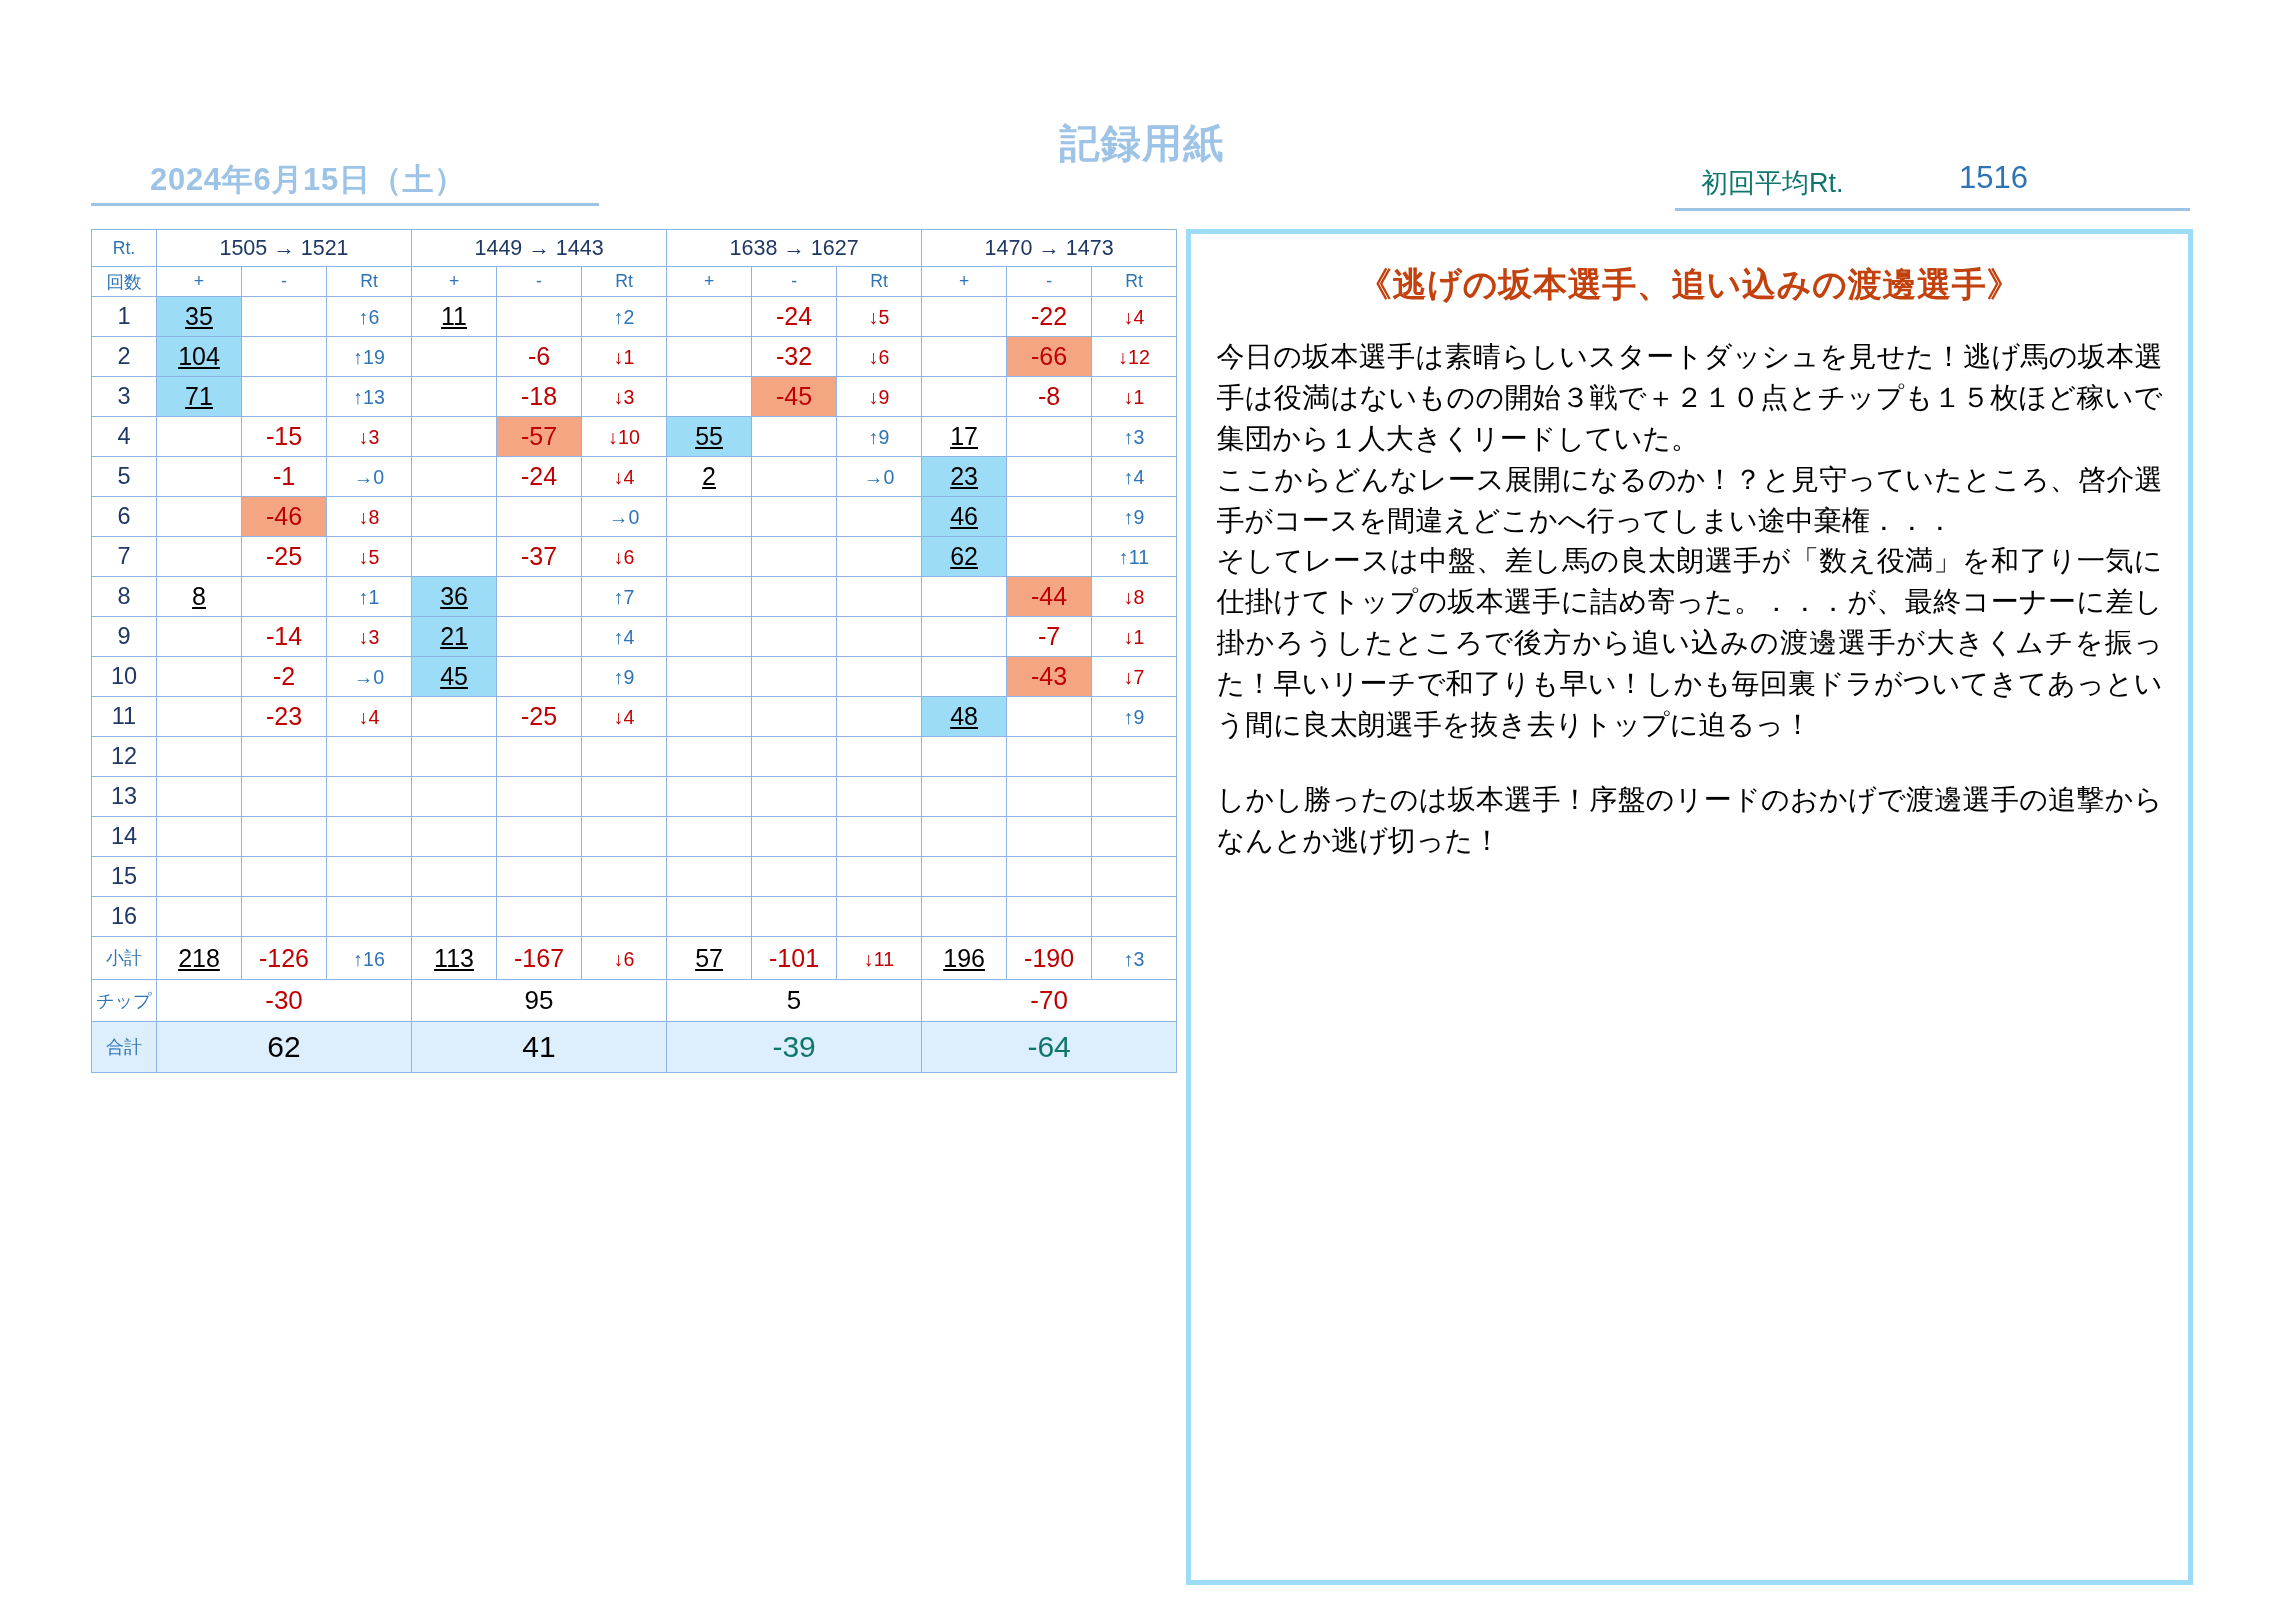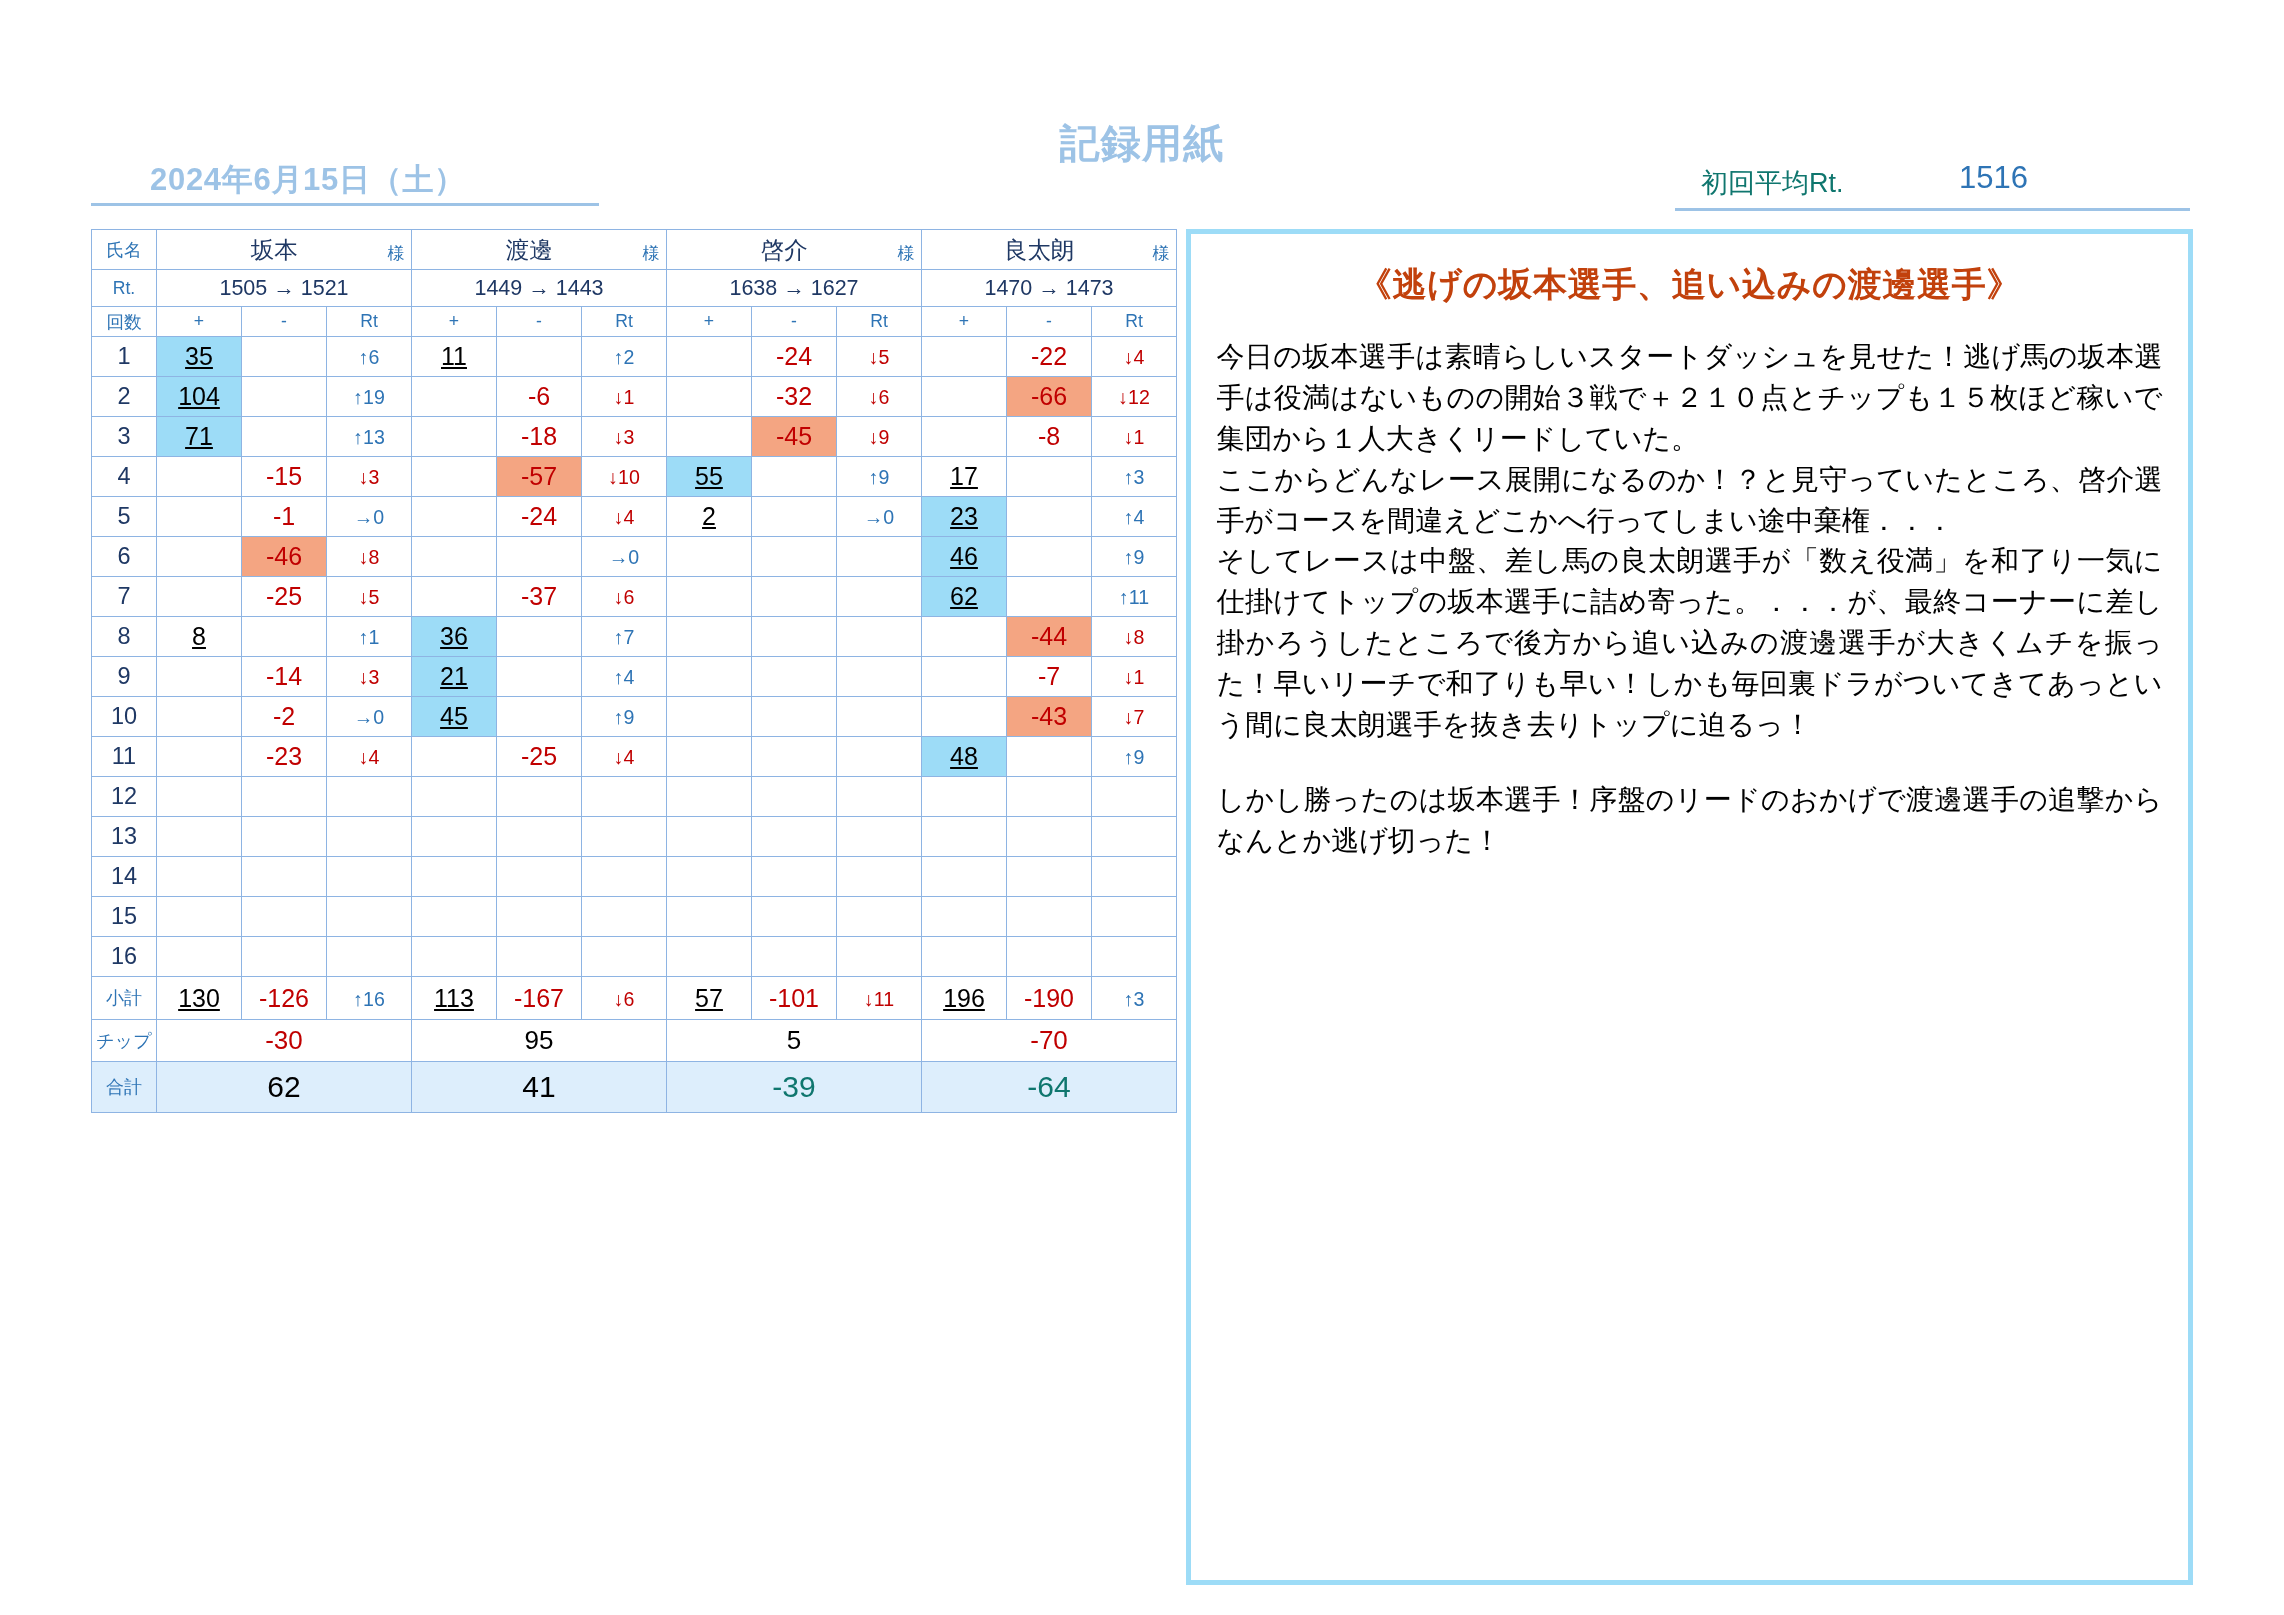--- a/index.html
+++ b/index.html
@@ -201,27 +201,20 @@
         <col class="c-minus">
         <col class="c-rt">
       <col class="c-plus">
         <col class="c-minus">
         <col class="c-rt">
       <col class="c-plus">
         <col class="c-minus">
         <col class="c-rt">
     </colgroup>
     <tbody id="grid-body">
-        <tr>
-          <td class="lbl">氏名</td>
-          <td class="name-cell" colspan="3"><span class="nm">坂本</span><span class="sama">様</span></td>
-          <td class="name-cell" colspan="3"><span class="nm">渡邊</span><span class="sama">様</span></td>
-          <td class="name-cell" colspan="3"><span class="nm">啓介</span><span class="sama">様</span></td>
-          <td class="name-cell" colspan="3"><span class="nm">良太朗</span><span class="sama">様</span></td>
-        </tr>
         <tr class="rt-row">
           <td class="lbl">Rt.</td>
           <td colspan="3">1505 → 1521</td>
           <td colspan="3">1449 → 1443</td>
           <td colspan="3">1638 → 1627</td>
           <td colspan="3">1470 → 1473</td>
         </tr>
         <tr class="sub-hdr">
           <td class="lbl">回数</td>
           <td class="lbl">+</td>
@@ -472,21 +465,21 @@
           <td class="rt-cell"></td>
           <td class=""></td>
           <td class=""></td>
           <td class="rt-cell"></td>
           <td class=""></td>
           <td class=""></td>
           <td class="rt-cell"></td>
         </tr>
         <tr class="sum-row">
           <td class="idx-cell lbl">小計</td>
-          <td><span class="num">130</span></td>
+          <td><span class="num">218</span></td>
           <td><span class="neg">-126</span></td>
           <td><span class="rt-up">↑16</span></td>
           <td><span class="num">113</span></td>
           <td><span class="neg">-167</span></td>
           <td><span class="rt-dn">↓6</span></td>
           <td><span class="num">57</span></td>
           <td><span class="neg">-101</span></td>
           <td><span class="rt-dn">↓11</span></td>
           <td><span class="num">196</span></td>
           <td><span class="neg">-190</span></td>

